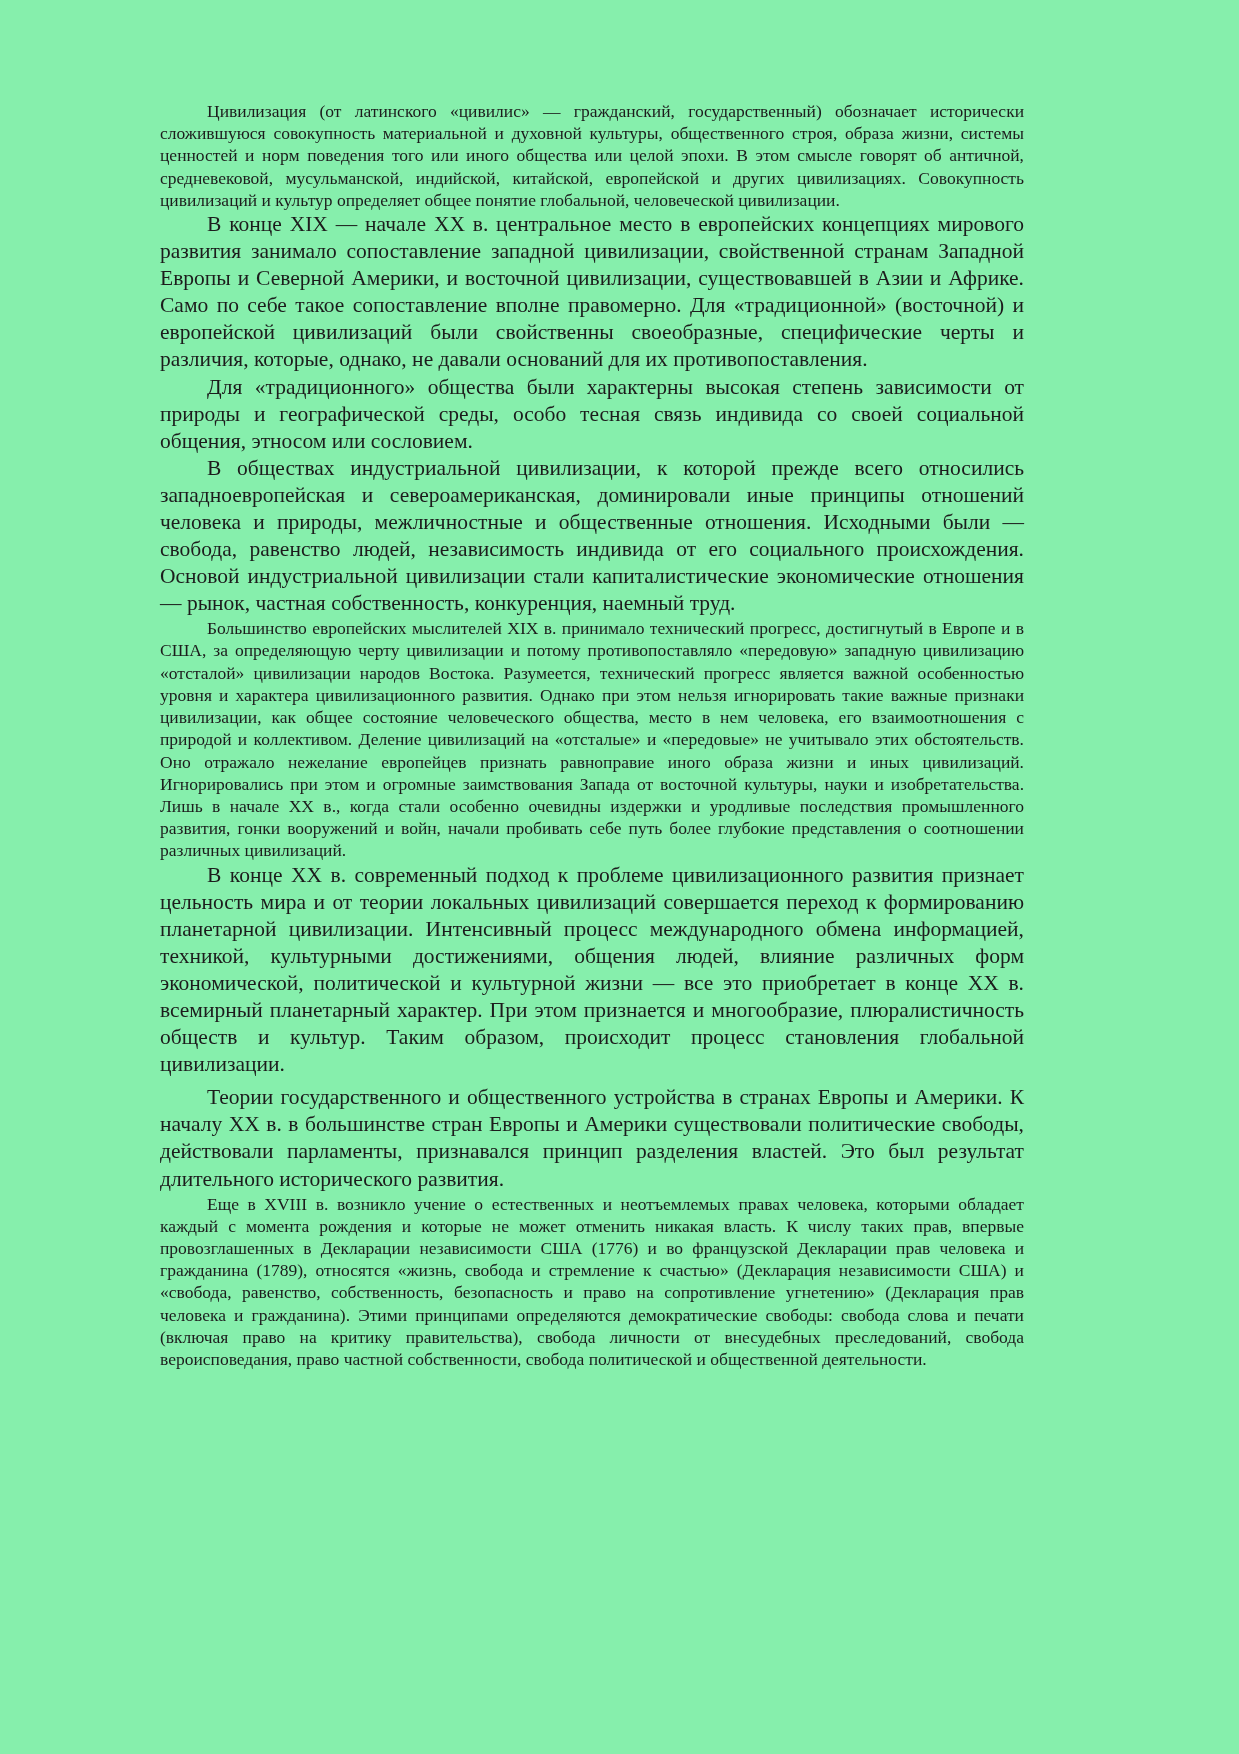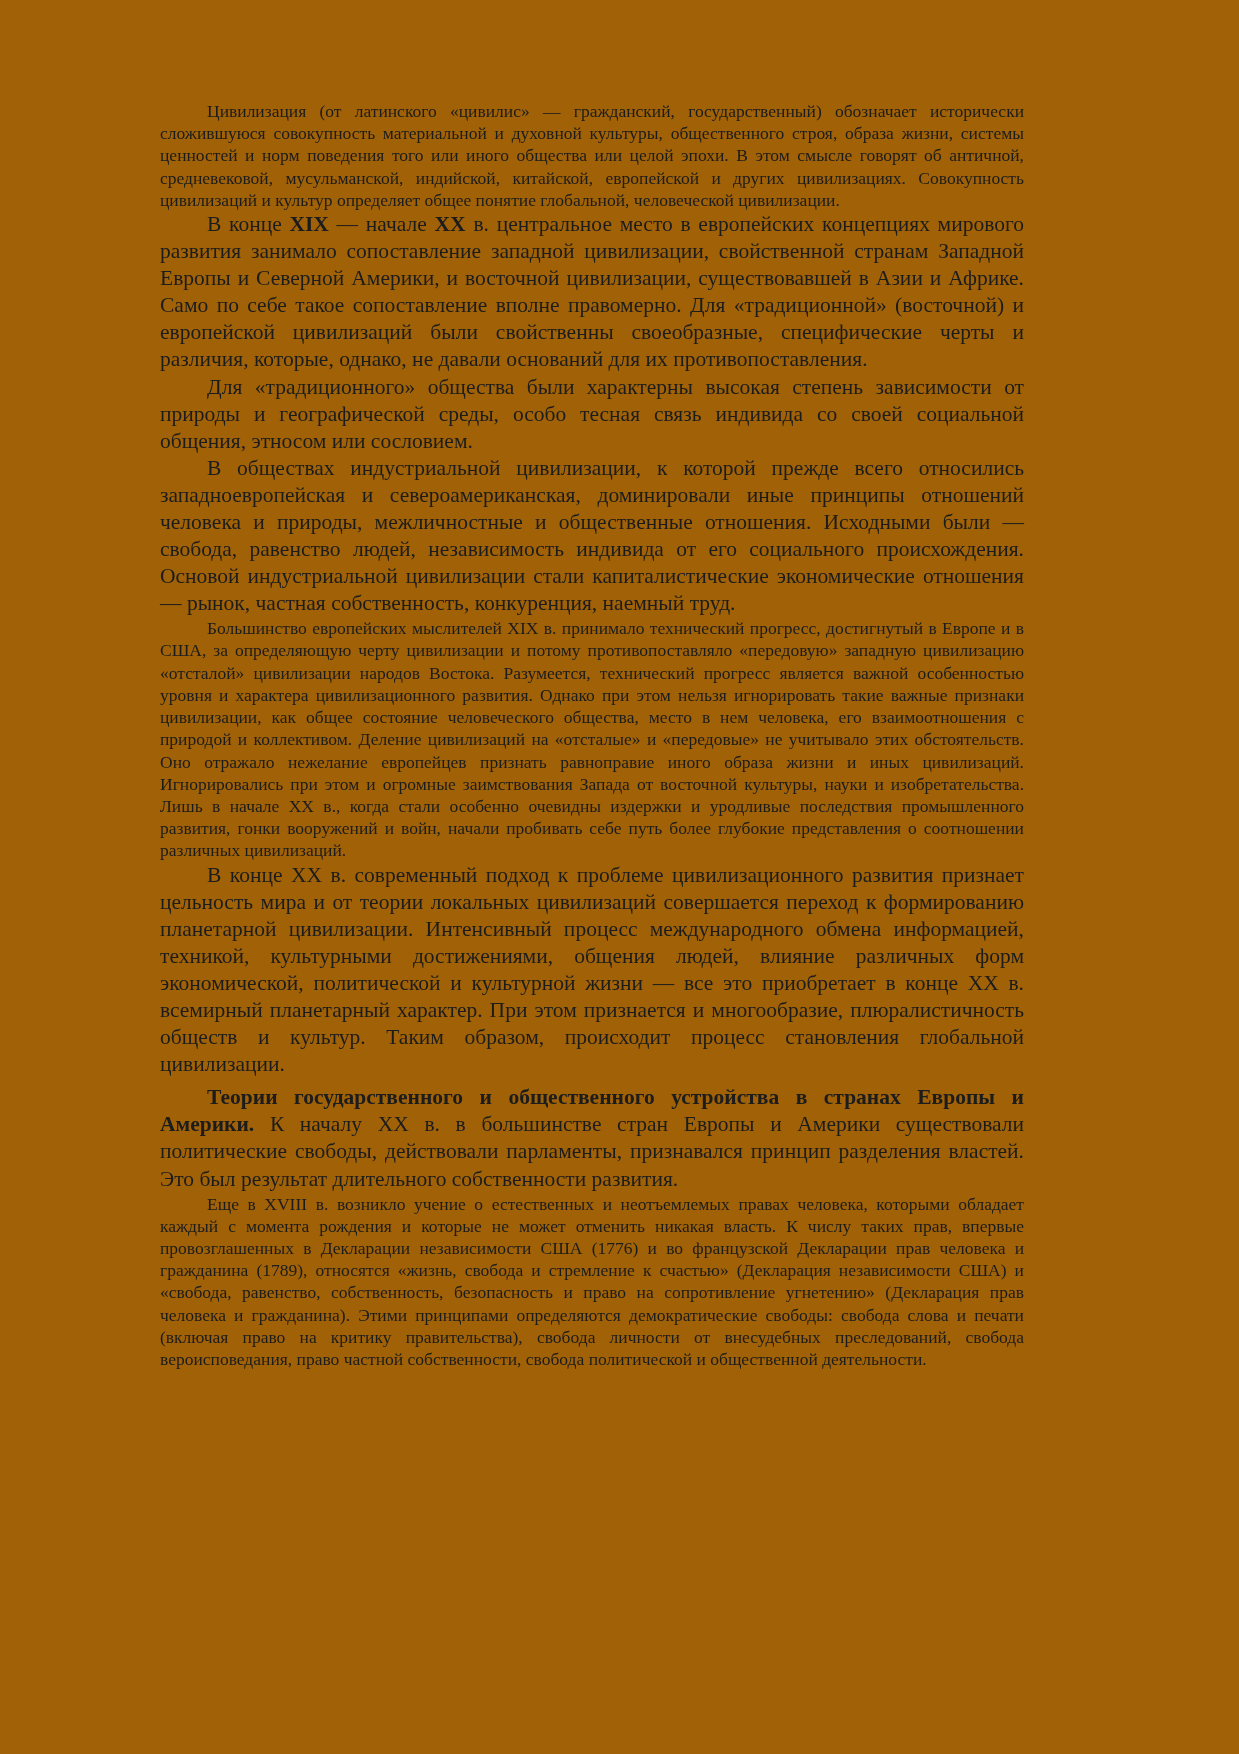--- a/index.html
+++ b/index.html
@@ -4,21 +4,21 @@
 <style>
   html, body {
     margin: 0;
     padding: 0;
     background: #ffffff;
   }
   .page {
     position: relative;
     width: 1239px;
     height: 1754px;
-    background: #a16207;
+    background: #86efac;
     overflow: hidden;
     font-family: "Liberation Serif", serif;
     color: #1c1c1c;
   }
   .text-block {
     position: absolute;
     left: 160px;
     top: 100px;
     width: 864px;
   }
@@ -35,30 +35,30 @@
     line-height: 1.26;
   }
   p.para.small {
     font-size: 17.5px;
     line-height: 1.27;
   }
   p.para.space-before {
     margin-top: 6px;
   }
   .seg-bold {
-    font-weight: bold;
+    font-weight: normal;
   }
 </style>
 </head>
 <body>
 
 <div class="page">
   <div class="text-block" id="text-container">
       <p class="para small"><span class="seg">Цивилизация (от латинского «цивилис» — гражданский, государственный) обозначает исторически сложившуюся совокупность материальной и духовной культуры, общественного строя, образа жизни, системы ценностей и норм поведения того или иного общества или целой эпохи. В этом смысле говорят об античной, средневековой, мусульманской, индийской, китайской, европейской и других цивилизациях. Совокупность цивилизаций и культур определяет общее понятие глобальной, человеческой цивилизации.</span></p>
       <p class="para normal"><span class="seg">В конце </span><span class="seg-bold">XIX</span><span class="seg"> — начале </span><span class="seg-bold">XX</span><span class="seg"> в. центральное место в европейских концепциях мирового развития занимало сопоставление западной цивилизации, свойственной странам Западной Европы и Северной Америки, и восточной цивилизации, существовавшей в Азии и Африке. Само по себе такое сопоставление вполне правомерно. Для «традиционной» (восточной) и европейской цивилизаций были свойственны своеобразные, специфические черты и различия, которые, однако, не давали оснований для их противопоставления.</span></p>
       <p class="para normal"><span class="seg">Для «традиционного» общества были характерны высокая степень зависимости от природы и географической среды, особо тесная связь индивида со своей социальной общения, этносом или сословием.</span></p>
       <p class="para normal"><span class="seg">В обществах индустриальной цивилизации, к которой прежде всего относились западноевропейская и североамериканская, доминировали иные принципы отношений человека и природы, межличностные и общественные отношения. Исходными были — свобода, равенство людей, независимость индивида от его социального происхождения. Основой индустриальной цивилизации стали капиталистические экономические отношения — рынок, частная собственность, конкуренция, наемный труд.</span></p>
       <p class="para small"><span class="seg">Большинство европейских мыслителей XIX в. принимало технический прогресс, достигнутый в Европе и в США, за определяющую черту цивилизации и потому противопоставляло «передовую» западную цивилизацию «отсталой» цивилизации народов Востока. Разумеется, технический прогресс является важной особенностью уровня и характера цивилизационного развития. Однако при этом нельзя игнорировать такие важные признаки цивилизации, как общее состояние человеческого общества, место в нем человека, его взаимоотношения с природой и коллективом. Деление цивилизаций на «отсталые» и «передовые» не учитывало этих обстоятельств. Оно отражало нежелание европейцев признать равноправие иного образа жизни и иных цивилизаций. Игнорировались при этом и огромные заимствования Запада от восточной культуры, науки и изобретательства. Лишь в начале XX в., когда стали особенно очевидны издержки и уродливые последствия промышленного развития, гонки вооружений и войн, начали пробивать себе путь более глубокие представления о соотношении различных цивилизаций.</span></p>
       <p class="para normal"><span class="seg">В конце XX в. современный подход к проблеме цивилизационного развития признает цельность мира и от теории локальных цивилизаций совершается переход к формированию планетарной цивилизации. Интенсивный процесс международного обмена информацией, техникой, культурными достижениями, общения людей, влияние различных форм экономической, политической и культурной жизни — все это приобретает в конце XX в. всемирный планетарный характер. При этом признается и многообразие, плюралистичность обществ и культур. Таким образом, происходит процесс становления глобальной цивилизации.</span></p>
-      <p class="para normal space-before"><span class="seg-bold">Теории государственного и общественного устройства в странах Европы и Америки. </span><span class="seg">К началу XX в. в большинстве стран Европы и Америки существовали политические свободы, действовали парламенты, признавался принцип разделения властей. Это был результат длительного собственности развития.</span></p>
+      <p class="para normal space-before"><span class="seg-bold">Теории государственного и общественного устройства в странах Европы и Америки. </span><span class="seg">К началу XX в. в большинстве стран Европы и Америки существовали политические свободы, действовали парламенты, признавался принцип разделения властей. Это был результат длительного исторического развития.</span></p>
       <p class="para small"><span class="seg">Еще в XVIII в. возникло учение о естественных и неотъемлемых правах человека, которыми обладает каждый с момента рождения и которые не может отменить никакая власть. К числу таких прав, впервые провозглашенных в Декларации независимости США (1776) и во французской Декларации прав человека и гражданина (1789), относятся «жизнь, свобода и стремление к счастью» (Декларация независимости США) и «свобода, равенство, собственность, безопасность и право на сопротивление угнетению» (Декларация прав человека и гражданина). Этими принципами определяются демократические свободы: свобода слова и печати (включая право на критику правительства), свобода личности от внесудебных преследований, свобода вероисповедания, право частной собственности, свобода политической и общественной деятельности.</span></p>
     </div>
 </div>
 
 </body></html>

